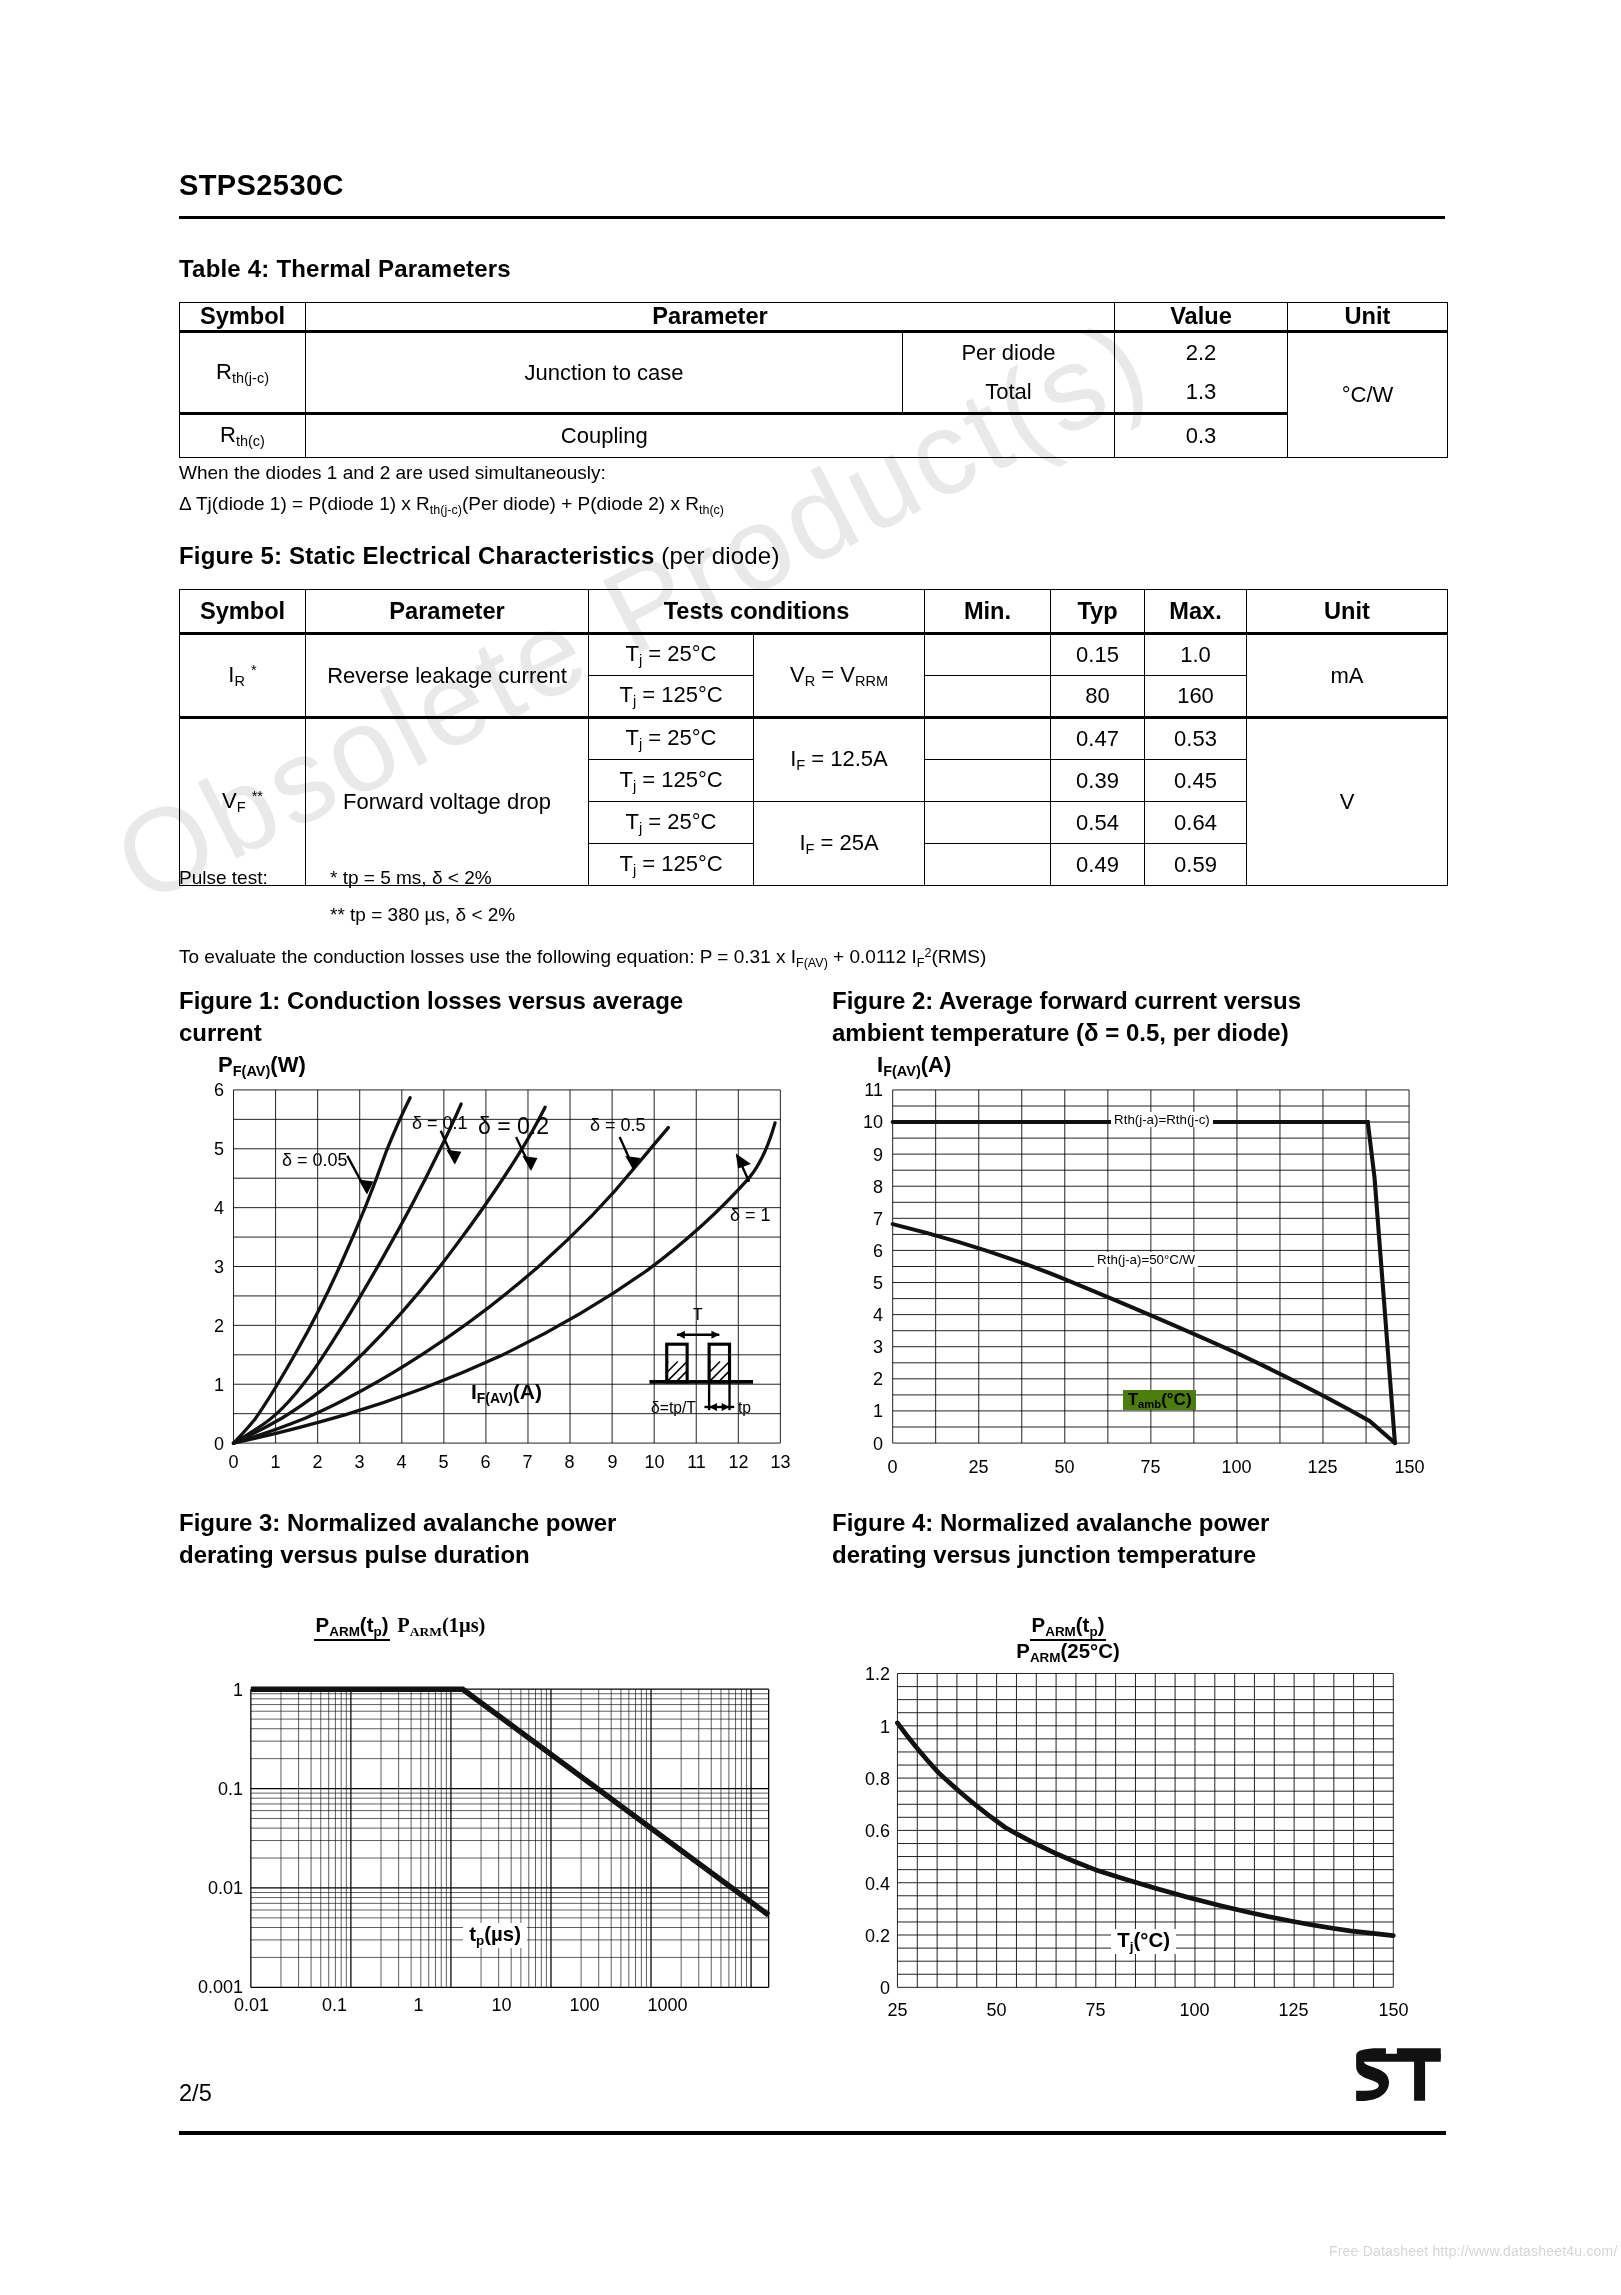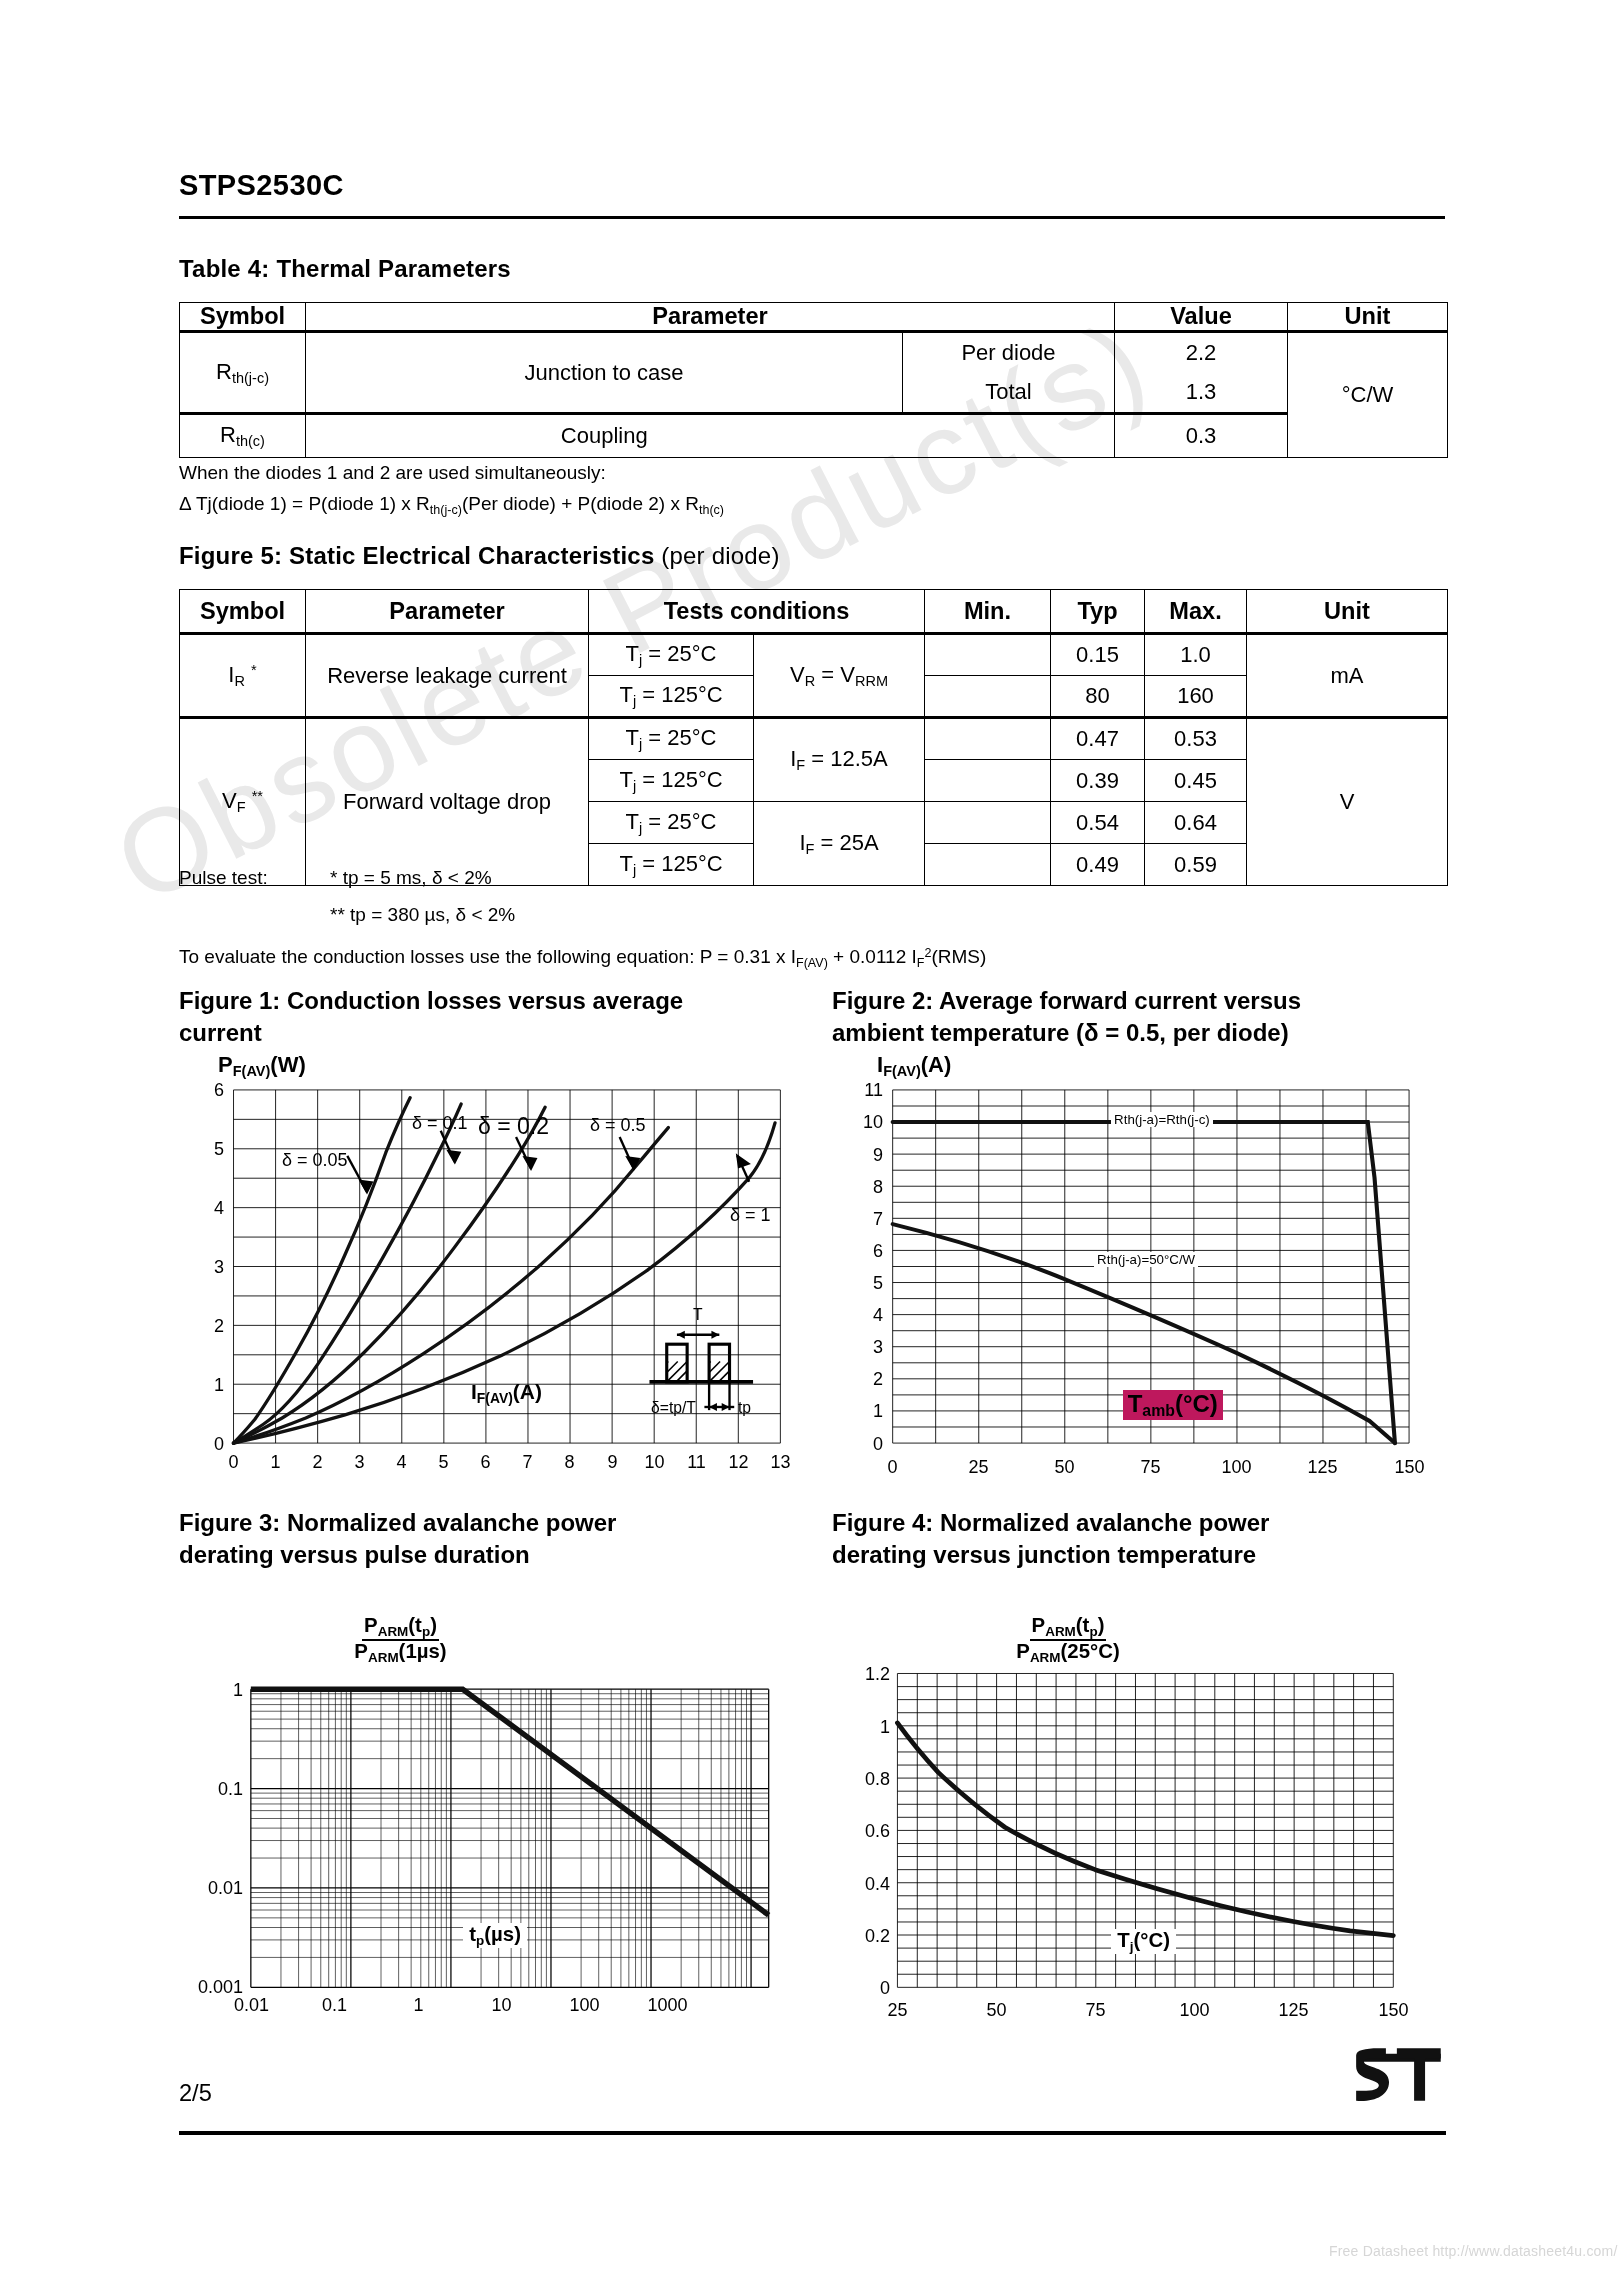--- a/index.html
+++ b/index.html
@@ -424,21 +424,21 @@
         <g fill="none" stroke="#111" stroke-width="5.2" stroke-linecap="round">
           <path d="M 62,88.9 L 667.4,88.9 L 676,160 L 702,498"></path>
         </g>
 
         <g fill="none" stroke="#111" stroke-width="5.2" stroke-linecap="round">
           <path d="M 62,219 Q 180,248 281,289 Q 400,338 500,383 Q 600,430 670,470 L 702,498"></path>
         </g>
       </svg>
       <div style="position:absolute;left:267px;top:60px;font-size:13.3px;background:#fff;padding:0 3.1px;">Rth(j-a)=Rth(j-c)</div>
       <div style="position:absolute;left:250px;top:200px;font-size:13.3px;background:#fff;padding:0 3.1px;">Rth(j-a)=50°C/W</div>
-      <div class="axlabel" style="left:279px;top:338px;font-size:24px;background:#be185d;padding:0 4.7px;">
+      <div class="axlabel" style="left:279px;top:338px;font-size:17px;background:#4d7c0f;padding:0 4.7px;">
         T<span class="sub">amb</span>(°C)
       </div>
 
       <div class="tickl" style="left:0px;top:28px;width:39px;">11</div>
       <div class="tickl" style="left:0px;top:60px;width:39px;">10</div>
       <div class="tickl" style="left:0px;top:93px;width:39px;">9</div>
       <div class="tickl" style="left:0px;top:125px;width:39px;">8</div>
       <div class="tickl" style="left:0px;top:157px;width:39px;">7</div>
       <div class="tickl" style="left:0px;top:189px;width:39px;">6</div>
       <div class="tickl" style="left:0px;top:221px;width:39px;">5</div>
@@ -453,21 +453,21 @@
       <div class="tick" style="left:201px;top:405px;width:39px;">50</div>
       <div class="tick" style="left:287px;top:405px;width:39px;">75</div>
       <div class="tick" style="left:373px;top:405px;width:39px;">100</div>
       <div class="tick" style="left:459px;top:405px;width:39px;">125</div>
       <div class="tick" style="left:546px;top:405px;width:39px;">150</div>
     </div>
 
     <div class="chart" style="left:188px;top:1617px;width:620px;height:408px;">
       <div class="axlabel" style="left:126px;top:-1.6px;font-size:20.4px;text-align:center;width:173px;line-height:1.05;">
         <div style="border-bottom:2.4px solid #000;display:inline-block;padding:0 1.6px;">P<span class="sub">ARM</span>(t<span class="sub">p</span>)</div>
-        <div style="display:inline-block;padding:0 1.6px;">P<span class="sub">ARM</span>(1µs)</div>
+        <div style="display:inline-block;padding:0 1.6px;font-family:Liberation Serif, serif;">P<span class="sub">ARM</span>(1µs)</div>
       </div>
       <svg width="620" height="408" viewBox="0 0 790 520">
 
         <defs>
           <g id="f3vgrid"></g>
         </defs>
         <g stroke="#000" stroke-width="0.9" fill="none" id="f3-grid">
             <line x1="80" y1="92" x2="80" y2="472" stroke-width="1.6"></line>
             <line x1="118.38413721756415" y1="92" x2="118.38413721756415" y2="472" stroke-width="0.8"></line>
             <line x1="140.83741811237445" y1="92" x2="140.83741811237445" y2="472" stroke-width="0.8"></line>

